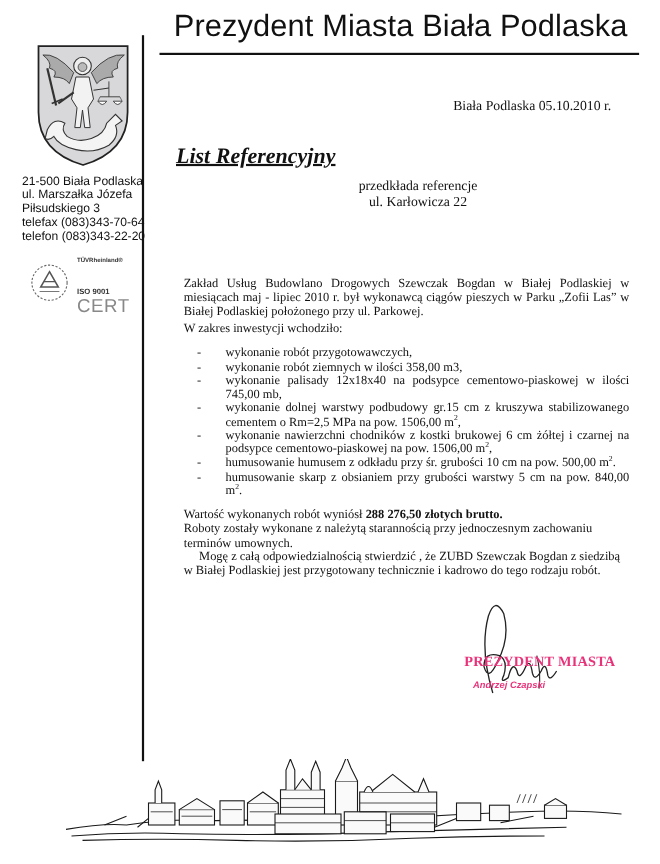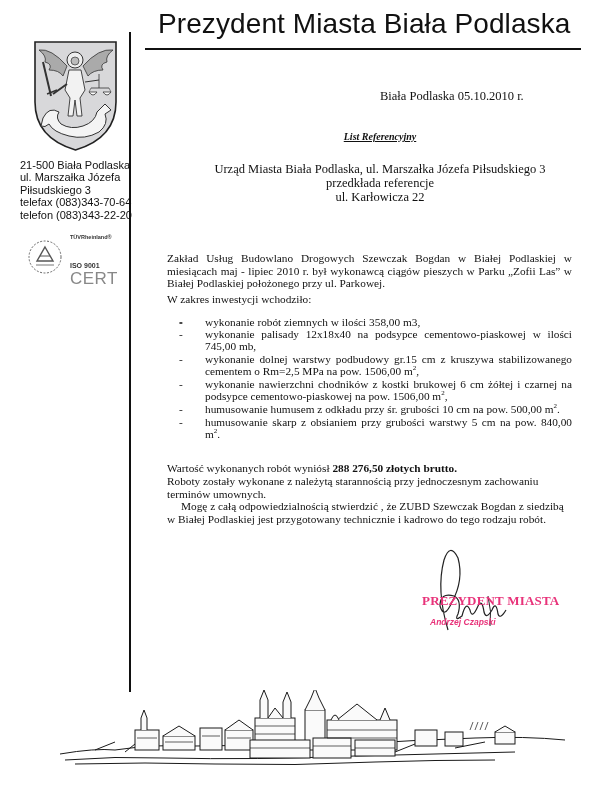--- a/index.html
+++ b/index.html
@@ -15,23 +15,23 @@
 
   #address { position:absolute; left:20px; top:159px; width:112px; font-size:11px; line-height:12.4px; color:#111; }
   #address div { white-space:nowrap; }
 
   #cert { position:absolute; left:24px; top:232px; width:110px; height:50px; }
   #cert-seal { position:absolute; left:2px; top:6px; width:38px; height:38px; }
   #cert-tuv { position:absolute; left:46px; top:2px; font-size:5.5px; color:#333; font-weight:bold; white-space:nowrap; }
   #cert-word { position:absolute; left:46px; top:9px; font-size:17px; font-weight:normal; color:#888; letter-spacing:0.5px;margin-top:28px; }
   #cert-iso { position:absolute; left:46px; top:30px; font-size:7px; font-weight:bold; color:#333; white-space:nowrap; }
 
-  #date-line { position:absolute; left:380px; top:89px; font-size:12.5px; white-space:nowrap; }
+  #date-line { position:absolute; left:412px; top:89px; font-size:12.5px; white-space:nowrap; }
 
-  #doc-title { position:absolute; left:160px; top:131px; width:440px; text-align:center; font-size:10px; font-weight:bold; font-style:italic; text-decoration:underline; }
+  #doc-title { position:absolute; left:160px; top:131px; width:440px; text-align:left; font-size:20px; font-weight:bold; font-style:italic; text-decoration:underline; }
 
   #intro { position:absolute; left:160px; top:162px; width:440px; text-align:center; font-size:12.5px; line-height:14.2px; }
   #intro .bold { font-weight:bold; font-size:11.5px; }
 
   #body-text { position:absolute; left:167px; top:252px; width:405px; font-size:11.3px; line-height:12.7px; text-align:justify; }
   #body-text p { margin:0; }
   #scope-label { position:absolute; left:167px; top:293px; font-size:11.3px; white-space:nowrap; }
 
   #scope-list { position:absolute; left:167px; top:315px; width:405px; margin:0; padding:0; list-style:none; font-size:11.3px; line-height:12.2px; }
   #scope-list li { position:relative; padding-left:38px; text-align:justify; margin-bottom:0.5px; }
@@ -101,33 +101,32 @@
   <div id="cert-tuv">TÜVRheinland®</div>
   <div id="cert-word">CERT</div>
   <div id="cert-iso">ISO 9001</div>
 </div>
 
 <div id="date-line" class="serif">Biała Podlaska 05.10.2010 r.</div>
 
 <div id="doc-title" class="serif">List Referencyjny</div>
 
 <div id="intro" class="serif">
-  <div>Urząd Miasta Biała Podlaska, ul. Marszałka Józefa Piłsudskiego 3</div>
   <div>przedkłada referencje</div>
   <div>ul. Karłowicza 22</div>
 </div>
 
 <div id="body-text" class="serif">
   <p>Zakład Usług Budowlano Drogowych Szewczak Bogdan w Białej Podlaskiej w miesiącach maj - lipiec 2010 r. był wykonawcą ciągów pieszych w Parku „Zofii Las” w Białej Podlaskiej położonego przy ul. Parkowej.</p>
 </div>
 
 <div id="scope-label" class="serif">W zakres inwestycji wchodziło:</div>
 
 <ul id="scope-list" class="serif">
-  <li><span class="dash">-</span></li>
+  <li><span class="dash">-</span><span>wykonanie robót przygotowawczych,</span></li>
   <li><span class="dash">-</span><span>wykonanie robót ziemnych w ilości 358,00 m3,</span></li>
   <li><span class="dash">-</span><span>wykonanie palisady 12x18x40 na podsypce cementowo-piaskowej w ilości 745,00 mb,</span></li>
   <li><span class="dash">-</span><span>wykonanie dolnej warstwy podbudowy gr.15 cm z kruszywa stabilizowanego cementem o Rm=2,5 MPa na pow. 1506,00 m</span><sup>2</sup><span>,</span></li>
   <li><span class="dash">-</span><span>wykonanie nawierzchni chodników z kostki brukowej 6 cm żółtej i czarnej na podsypce cementowo-piaskowej na pow. 1506,00 m</span><sup>2</sup><span>,</span></li>
   <li><span class="dash">-</span><span>humusowanie humusem z odkładu  przy śr. grubości 10 cm na pow. 500,00 m</span><sup>2</sup><span>.</span></li>
   <li><span class="dash">-</span><span>humusowanie skarp z obsianiem przy grubości warstwy 5 cm na pow. 840,00 m</span><sup>2</sup><span>.</span></li>
 </ul>
 
 <div id="summary" class="serif">
   <p><span>Wartość wykonanych robót  wyniósł </span><b>288 276,50 złotych brutto</b><b>.</b></p>

